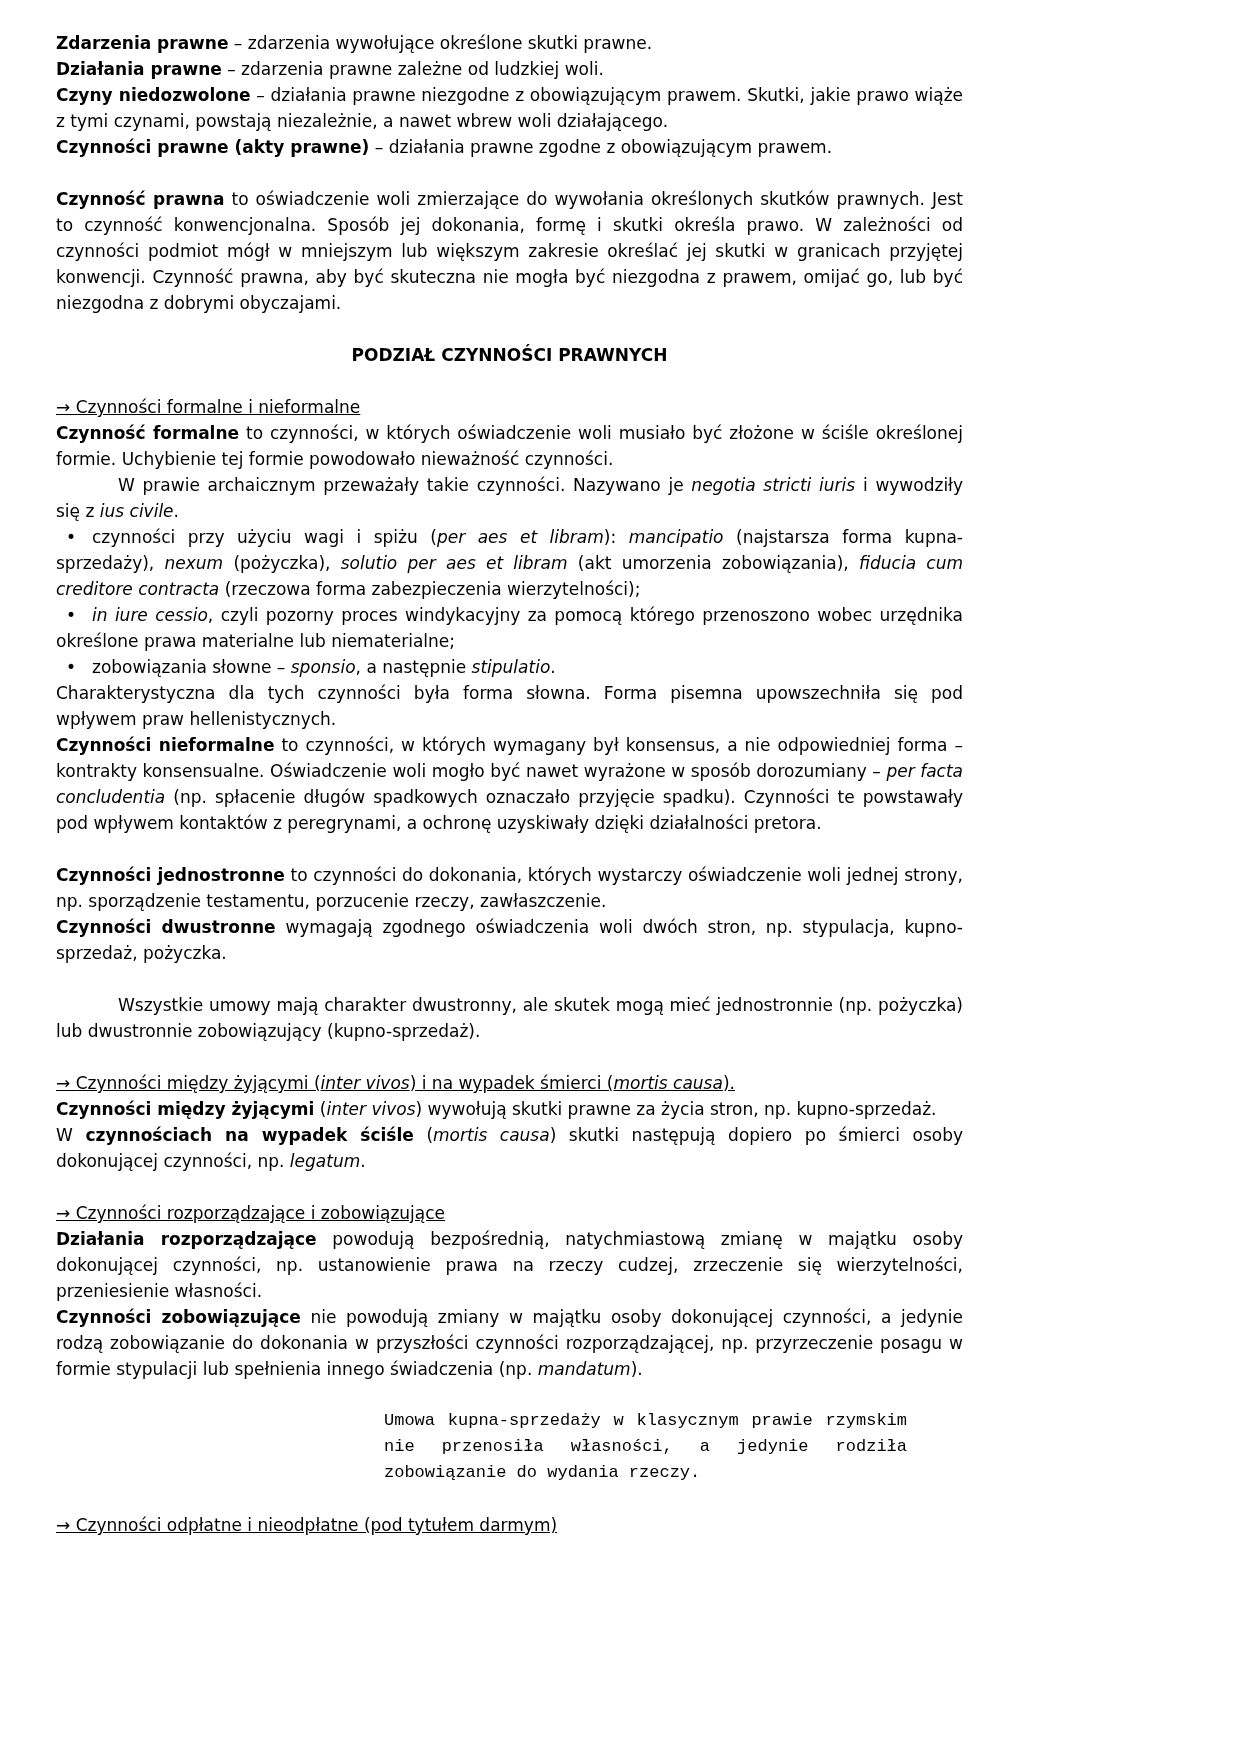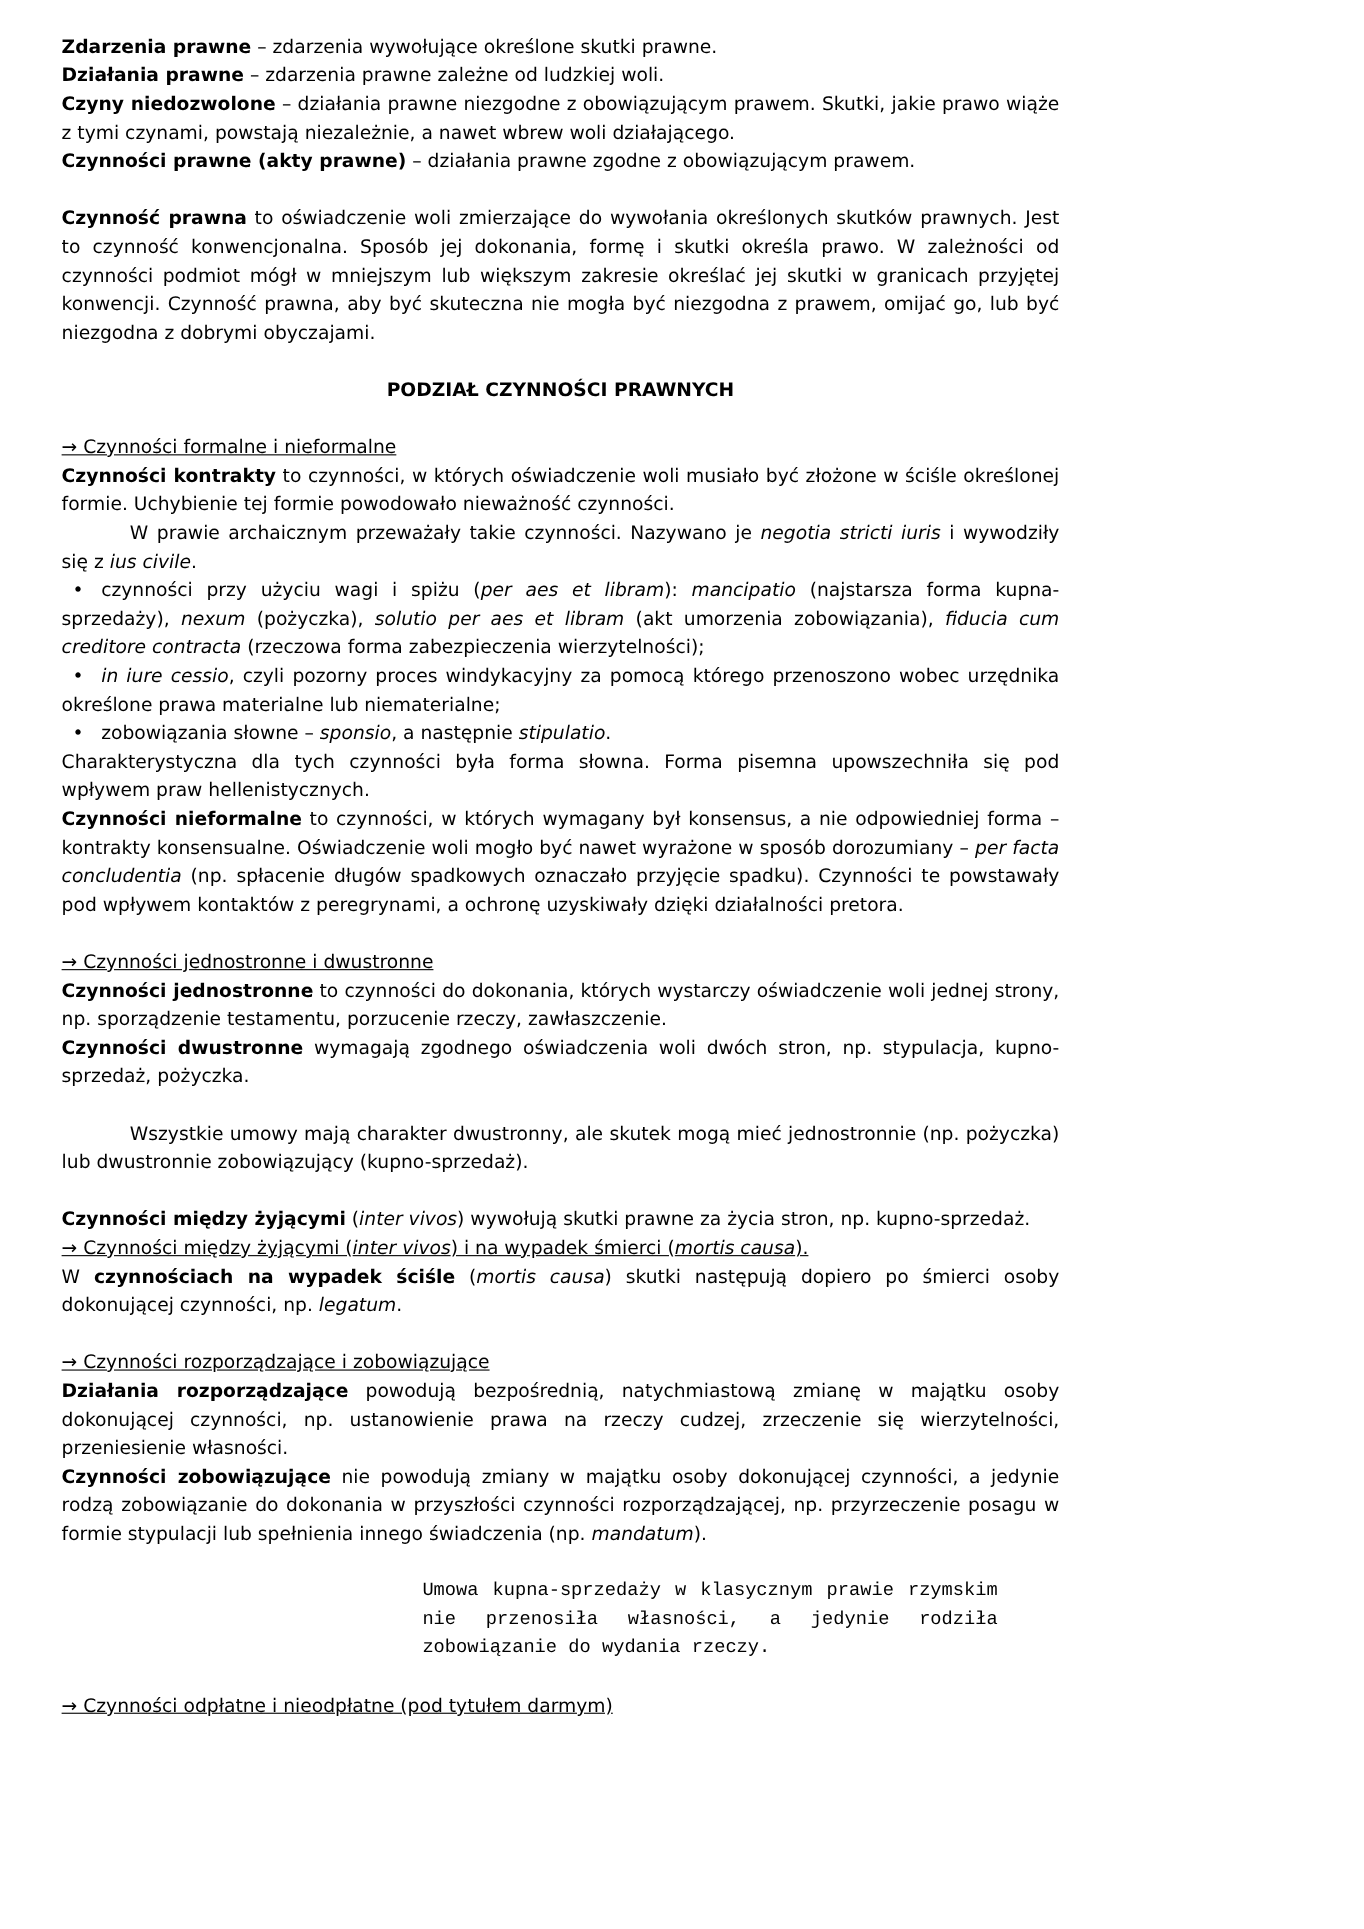--- a/index.html
+++ b/index.html
@@ -52,36 +52,35 @@
     <div class="block paragraph"><span class="run-b">Zdarzenia prawne</span><span> – zdarzenia wywołujące określone skutki prawne.</span></div>
     <div class="block paragraph"><span class="run-b">Działania prawne</span><span> – zdarzenia prawne zależne od ludzkiej woli.</span></div>
     <div class="block paragraph"><span class="run-b">Czyny niedozwolone</span><span> – działania prawne niezgodne z obowiązującym prawem. Skutki, jakie prawo wiąże z tymi czynami, powstają niezależnie, a nawet wbrew woli działającego.</span></div>
     <div class="block paragraph"><span class="run-b">Czynności prawne (akty prawne)</span><span> – działania prawne zgodne z obowiązującym prawem.</span></div>
     <div class="block spacer"></div>
     <div class="block paragraph"><span class="run-b">Czynność prawna</span><span> to oświadczenie woli zmierzające do wywołania określonych skutków prawnych. Jest to czynność konwencjonalna. Sposób jej dokonania, formę i skutki określa prawo. W zależności od czynności podmiot mógł w mniejszym lub większym zakresie określać jej skutki w granicach przyjętej konwencji. Czynność prawna, aby być skuteczna nie mogła być niezgodna z prawem, omijać go, lub być niezgodna z dobrymi obyczajami.</span></div>
     <div class="block spacer"></div>
     <div class="block centered-heading"><span class="run-b">PODZIAŁ CZYNNOŚCI PRAWNYCH</span></div>
     <div class="block spacer"></div>
     <div class="block underlined-heading"><span class="run-u">→ Czynności formalne i nieformalne</span></div>
-    <div class="block paragraph"><span class="run-b">Czynności kontrakty</span><span> to czynności, w których oświadczenie woli musiało być złożone w ściśle określonej formie. Uchybienie tej formie powodowało nieważność czynności.</span></div>
+    <div class="block paragraph"><span class="run-b">Czynność formalne</span><span> to czynności, w których oświadczenie woli musiało być złożone w ściśle określonej formie. Uchybienie tej formie powodowało nieważność czynności.</span></div>
     <div class="block indent-paragraph"><span>W prawie archaicznym przeważały takie czynności. Nazywano je </span><span class="run-i">negotia stricti iuris</span><span> i wywodziły się z </span><span class="run-i">ius civile</span><span>.</span></div>
     <div class="block bullet-item"><span class="bullet-marker">•</span><span>czynności przy użyciu wagi i spiżu (</span><span class="run-i">per aes et libram</span><span>): </span><span class="run-i">mancipatio</span><span> (najstarsza forma kupna-sprzedaży), </span><span class="run-i">nexum</span><span> (pożyczka), </span><span class="run-i">solutio per aes et libram</span><span> (akt umorzenia zobowiązania), </span><span class="run-i">fiducia cum creditore contracta</span><span> (rzeczowa forma zabezpieczenia wierzytelności);</span></div>
     <div class="block bullet-item"><span class="bullet-marker">•</span><span class="run-i">in iure cessio</span><span>, czyli pozorny proces windykacyjny za pomocą którego przenoszono wobec urzędnika określone prawa materialne lub niematerialne;</span></div>
     <div class="block bullet-item"><span class="bullet-marker">•</span><span>zobowiązania słowne – </span><span class="run-i">sponsio</span><span>, a następnie </span><span class="run-i">stipulatio</span><span>.</span></div>
     <div class="block paragraph"><span>Charakterystyczna dla tych czynności była forma słowna. Forma pisemna upowszechniła się pod wpływem praw hellenistycznych.</span></div>
     <div class="block paragraph"><span class="run-b">Czynności nieformalne</span><span> to czynności, w których wymagany był konsensus, a nie odpowiedniej forma – kontrakty konsensualne. Oświadczenie woli mogło być nawet wyrażone w sposób dorozumiany – </span><span class="run-i">per facta concludentia</span><span> (np. spłacenie długów spadkowych oznaczało przyjęcie spadku). Czynności te powstawały pod wpływem kontaktów z peregrynami, a ochronę uzyskiwały dzięki działalności pretora.</span></div>
     <div class="block spacer"></div>
-    <div class="block underlined-heading"><span class="run-u">→ Czynności jednostronne i dwustronne</span></div>
     <div class="block paragraph"><span class="run-b">Czynności jednostronne</span><span> to czynności do dokonania, których wystarczy oświadczenie woli jednej strony, np. sporządzenie testamentu, porzucenie rzeczy, zawłaszczenie.</span></div>
     <div class="block paragraph"><span class="run-b">Czynności dwustronne</span><span> wymagają zgodnego oświadczenia woli dwóch stron, np. stypulacja, kupno-sprzedaż, pożyczka.</span></div>
     <div class="block spacer"></div>
     <div class="block indent-paragraph"><span>Wszystkie umowy mają charakter dwustronny, ale skutek mogą mieć jednostronnie (np. pożyczka) lub dwustronnie zobowiązujący (kupno-sprzedaż).</span></div>
     <div class="block spacer"></div>
+    <div class="block underlined-heading"><span class="run-u">→ Czynności między żyjącymi (</span><span class="run-i run-u">inter vivos</span><span class="run-u">) i na wypadek śmierci (</span><span class="run-i run-u">mortis causa</span><span class="run-u">).</span></div>
     <div class="block paragraph"><span class="run-b">Czynności między żyjącymi</span><span> (</span><span class="run-i">inter vivos</span><span>) wywołują skutki prawne za życia stron, np. kupno-sprzedaż.</span></div>
-    <div class="block underlined-heading"><span class="run-u">→ Czynności między żyjącymi (</span><span class="run-i run-u">inter vivos</span><span class="run-u">) i na wypadek śmierci (</span><span class="run-i run-u">mortis causa</span><span class="run-u">).</span></div>
     <div class="block paragraph"><span>W </span><span class="run-b">czynnościach na wypadek ściśle</span><span> (</span><span class="run-i">mortis causa</span><span>) skutki następują dopiero po śmierci osoby dokonującej czynności, np. </span><span class="run-i">legatum</span><span>.</span></div>
     <div class="block spacer"></div>
     <div class="block underlined-heading"><span class="run-u">→ Czynności rozporządzające i zobowiązujące</span></div>
     <div class="block paragraph"><span class="run-b">Działania rozporządzające</span><span> powodują bezpośrednią, natychmiastową zmianę w majątku osoby dokonującej czynności, np. ustanowienie prawa na rzeczy cudzej, zrzeczenie się wierzytelności, przeniesienie własności.</span></div>
     <div class="block paragraph"><span class="run-b">Czynności zobowiązujące</span><span> nie powodują zmiany w majątku osoby dokonującej czynności, a jedynie rodzą zobowiązanie do dokonania w przyszłości czynności rozporządzającej, np. przyrzeczenie posagu w formie stypulacji lub spełnienia innego świadczenia (np. </span><span class="run-i">mandatum</span><span>).</span></div>
     <div class="block spacer"></div>
     <div class="block quote-block"><span>Umowa kupna-sprzedaży w klasycznym prawie rzymskim nie przenosiła własności, a jedynie rodziła zobowiązanie do wydania rzeczy.</span></div>
     <div class="block spacer"></div>
     <div class="block underlined-heading"><span class="run-u">→ Czynności odpłatne i nieodpłatne (pod tytułem darmym)</span></div>
   </div>

